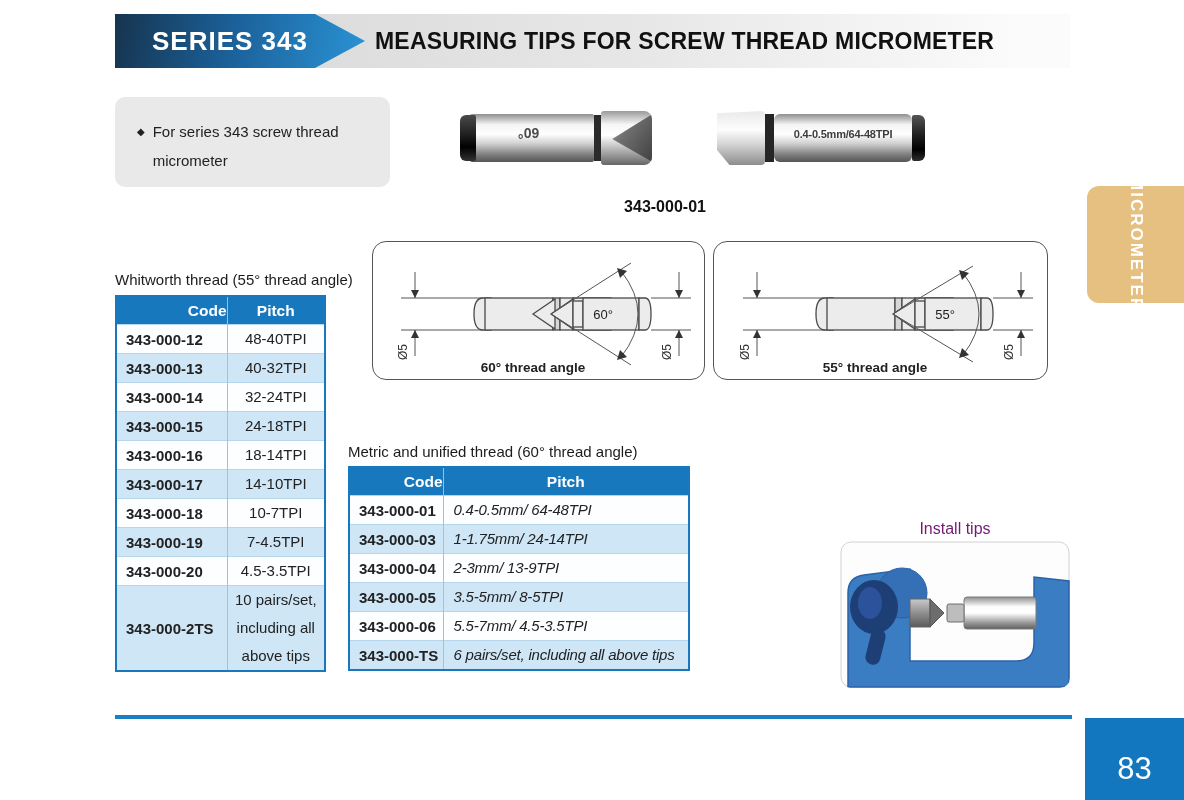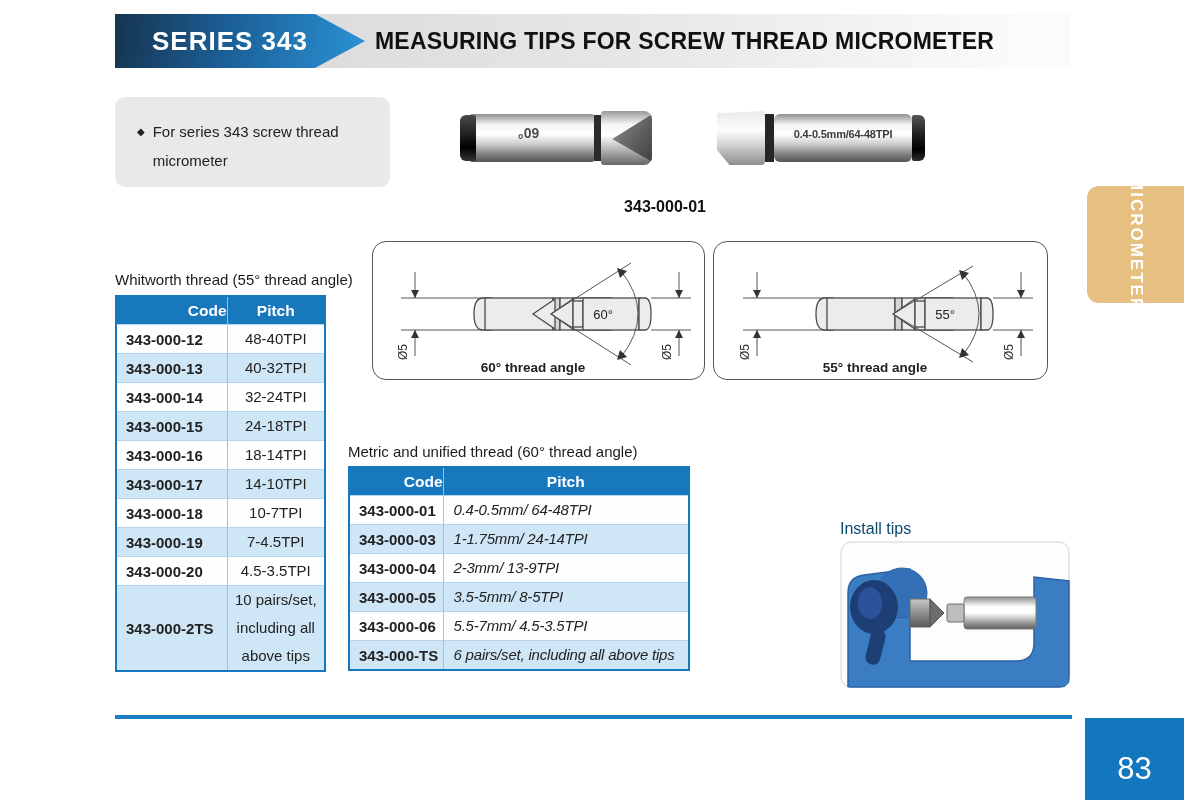--- a/index.html
+++ b/index.html
@@ -72,21 +72,21 @@
   table.ctable tbody tr:nth-child(even) td{background:#cfe6f6;}
   table.ctable tbody tr:nth-child(odd) td{background:#fdfeff;}
   table.ctable td:last-child{white-space:pre-line;line-height:28px;}
   .tbl-whit{left:115px;top:295px;width:209px;}
   .tbl-whit td:last-child, .tbl-whit th:last-child{text-align:center;}
   .tbl-metric{left:348px;top:466px;width:340px;}
   .tbl-metric th:last-child{text-align:center;}
   .tbl-metric td:last-child{text-align:left;padding-left:10px;letter-spacing:-.2px;white-space:nowrap;font-style:italic;}
 
   
-  .install-label{position:absolute;left:840px;top:520px;width:230px;font-size:16px;color:#0c4a6e;}
+  .install-label{position:absolute;left:840px;top:520px;width:230px;text-align:center;font-size:16px;color:#701a75;}
   .install-img{position:absolute;left:840px;top:541px;width:230px;height:147px;border-radius:10px;overflow:hidden;}
 
   
   .side-tab{position:absolute;left:1087px;top:186px;width:97px;height:117px;background:#e6c080;
         border-radius:12px 0 0 12px;display:flex;align-items:center;justify-content:center;}
   .side-tab span{writing-mode:vertical-rl;color:#fff;font-weight:bold;font-size:17px;letter-spacing:2px;}
   .bottom-rule{position:absolute;left:115px;top:715px;width:957px;height:4px;background:#1b7fc4;}
   .page-num{position:absolute;left:1085px;top:718px;width:99px;height:102px;background:#1277bf;
         display:flex;align-items:center;justify-content:center;color:#fff;font-size:31px;}
 

